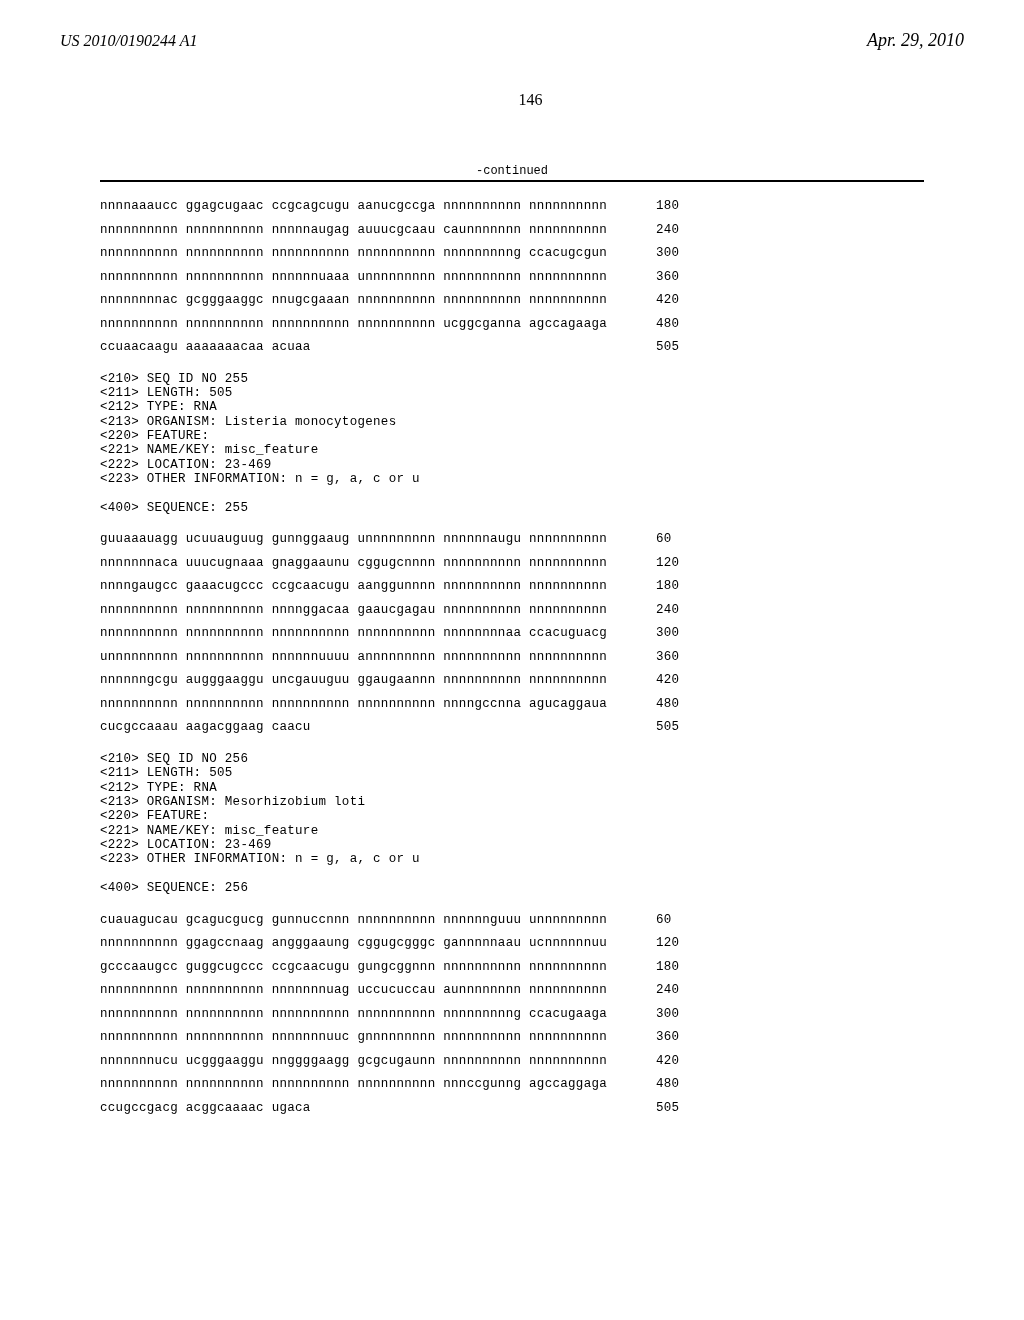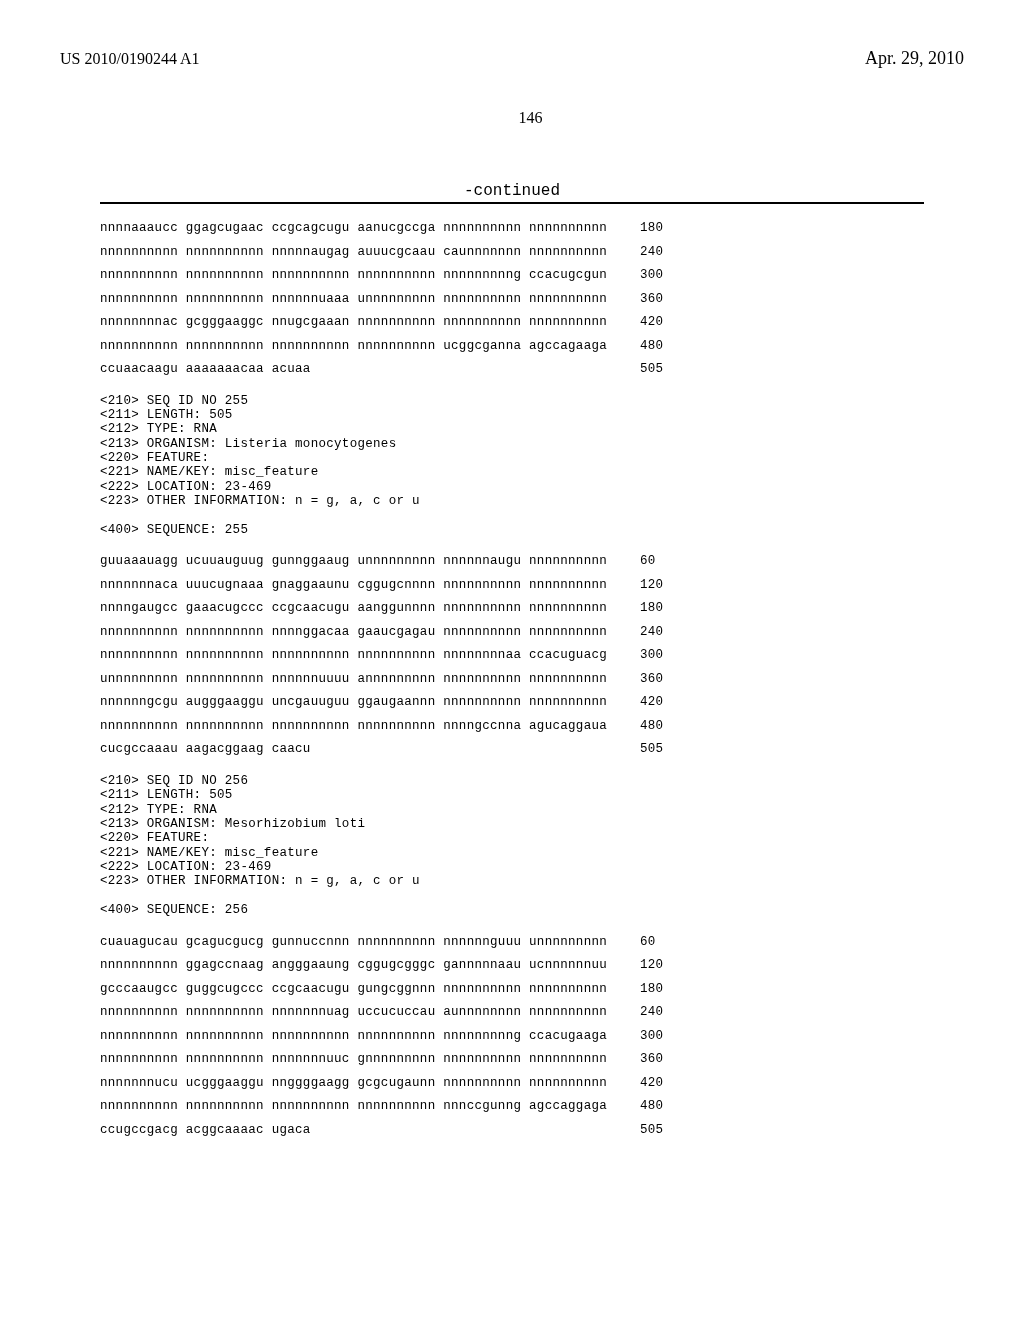--- a/index.html
+++ b/index.html
@@ -9,39 +9,40 @@
     height: 1320px;
     background: white;
     font-family: "Times New Roman", serif;
     color: #000;
     position: relative;
   }
   .header {
     display: flex;
     justify-content: space-between;
     align-items: baseline;
-    padding: 48px 60px 0 60px;
+    padding: 30px 60px 0 60px;
+    font-style: italic;
   }
   .pub-id {
     font-size: 16px;
   }
   .pub-date {
     font-size: 18px;
   }
   .page-number {
     text-align: center;
     font-size: 16px;
     margin-top: 40px;
     margin-bottom: 55px;
     margin-left: 37px;
   }
   .continued {
     text-align: center;
     font-family: "Courier New", monospace;
-    font-size: 16px;
+    font-size: 12px;
     margin-bottom: 2px;
   }
   .hr-line {
     border: none;
     border-top: 2px solid #000;
     margin: 0 100px 0 100px;
   }
   .sequence-block {
     font-family: "Courier New", monospace;
     font-size: 12.5px;
@@ -55,20 +56,21 @@
     font-size: 12.5px;
     line-height: 1.15;
     white-space: pre;
     margin: 18px 0 8px 100px;
     letter-spacing: 0.3px;
   }
   .seq-line {
     display: flex;
     justify-content: flex-start;
     margin-bottom: 11px;
+    gap: 16px;
   }
   .seq-text {
     width: 540px;
   }
   .seq-num {
     width: 50px;
     text-align: left;
   }
 </style>
 </head>

